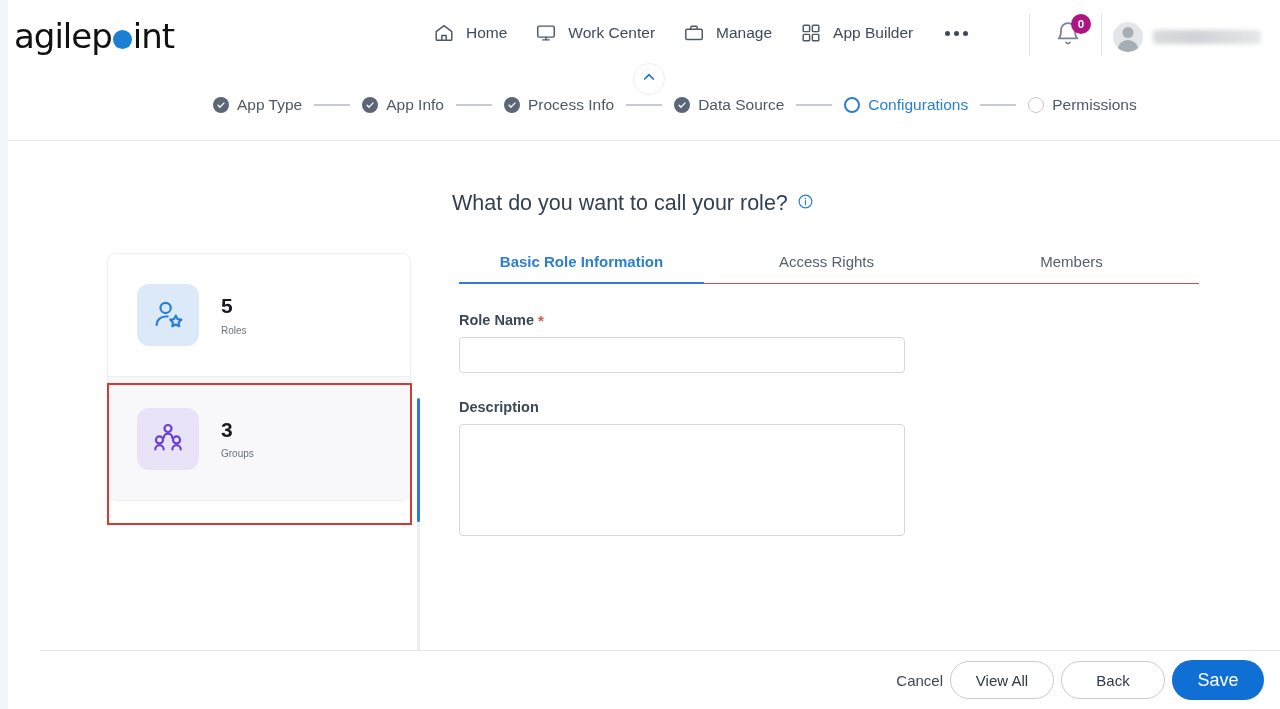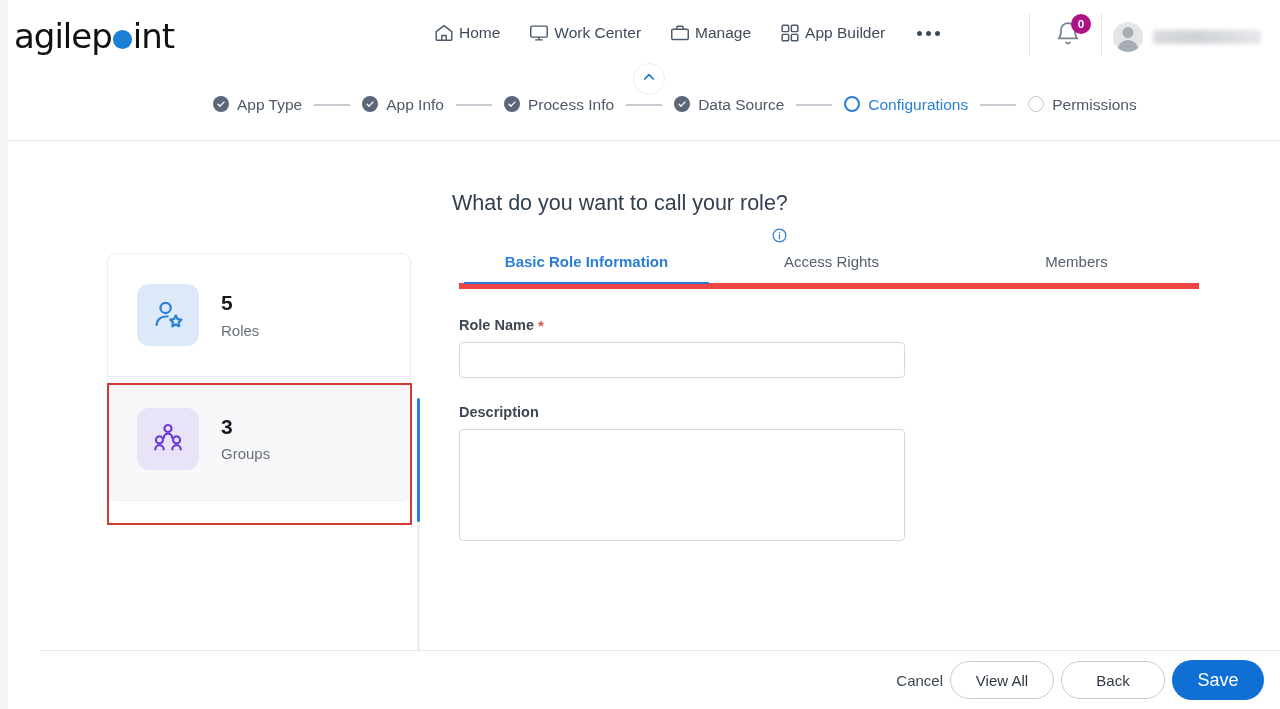--- a/index.html
+++ b/index.html
@@ -31,21 +31,21 @@
     display:inline-block; width:19px; height:19px; border-radius:50%;
     background:#1b7fd4; vertical-align:baseline; margin:0 1px;
     position:relative; top:1px;
   }
 
   .navitems {
     position:absolute; left:425px; top:22px;
     display:flex; align-items:center; gap:28px;
   }
   .navitem {
-    display:flex; align-items:center; gap:4px;
+    display:flex; align-items:center; gap:11px;
     color:#3e4a5c; font-size:15.5px; cursor:pointer;
   }
   .navitem svg { display:block; }
   .dots-icon { display:flex; gap:4px; align-items:center; padding:0 4px; cursor:pointer;}
   .dots-icon i { width:5px; height:5px; border-radius:50%; background:#3e4a5c; display:block;}
 
   .divider-v {
     position:absolute; top:14px; width:1px; height:42px; background:#e2e4e8;
   }
 
@@ -74,21 +74,21 @@
 
   
   .wizard {
     position:absolute; left:8px; top:70px; width:1272px; height:71px;
     background:#fff; border-bottom:1px solid #e5e7ea;
   }
   .steps {
     position:absolute; left:205px; top:26px;
     display:flex; align-items:center; gap:0;
   }
-  .step { display:flex; align-items:flex-start; gap:8px; font-size:15.5px; }
+  .step { display:flex; align-items:center; gap:8px; font-size:15.5px; }
   .step .lbl { color:#4d5869; white-space:nowrap;}
   .step.active .lbl { color:#2a7fd4; }
   .step.todo .lbl { color:#4d5869; }
   .step-line { width:36px; height:1.5px; background:#c6cad1; margin:0 12px; }
   .circ-done {
     width:16px;height:16px;border-radius:50%;background:#5b6679;
     display:flex;align-items:center;justify-content:center; flex:none;
   }
   .circ-open {
     width:16px;height:16px;border-radius:50%;border:2.2px solid #2a7fd4;
@@ -104,56 +104,56 @@
     display:flex;align-items:center;justify-content:center; cursor:pointer;
     z-index:5;
   }
 
   
   .main { position:absolute; left:8px; top:141px; width:1272px; height:509px; background:#fff;}
 
   .qtitle {
     position:absolute; left:444px; top:50px;
     font-size:21.5px; color:#33404f; font-weight:400;
-    display:flex; align-items:flex-end; gap:9px;flex-direction:column;
+    display:flex; align-items:flex-end; gap:9px;
   }
 
   
   .cards { position:absolute; left:99px; top:112px; width:305px;}
   .card {
     width:304px; height:124px; background:#fff;
     border:1px solid #eceef0; border-radius:9px;
     display:flex; align-items:center; padding-left:29px; gap:22px;
     position:relative; cursor:pointer;
   }
   .card.top { border-radius:9px 9px 0 0; box-shadow:0 1px 2px rgba(0,0,0,.04); }
   .card.sel { background:#f8f8fa; border-top:none; border-radius:0 0 9px 9px;}
   .cicon { width:62px;height:62px;border-radius:12px; display:flex;align-items:center;justify-content:center; flex:none;}
   .cicon.blue { background:#dbe9f9; }
   .cicon.purple { background:#e9e3f8; }
   .ctext .num { font-size:21px; font-weight:700; color:#16191d; line-height:1.15;}
-  .ctext .lab { font-size:15px; color:#66707d; margin-top:6px;}
+  .ctext .lab { font-size:10px; color:#66707d; margin-top:6px;}
 
   .redbox {
     position:absolute; left:107px; top:383px; width:305px; height:142px;
     border:2.5px solid #d23b34; pointer-events:none; z-index:6;
   }
 
   .scrolltrack {
     position:absolute; left:409px; top:257px; width:2.5px; height:345px;
     background:#eceef0; border-radius:2px;
   }
   .scrollthumb {
     position:absolute; left:409px; top:257px; width:3px; height:124px;
     background:#2a7fd4; border-radius:2px; cursor:pointer;
   }
 
   
   .formcol { position:absolute; left:451px; top:112px; width:740px;}
-  .tabs { display:flex; border-bottom:6px solid #ef4444;justify-content:flex-end; }
+  .tabs { display:flex; border-bottom:1px solid #ef4444; }
   .tab {
     font-size:15px; color:#55606e; padding:0 0 13px 0; cursor:pointer;
     text-align:center; position:relative;
   }
   .tab.t1 { width:245px; color:#2a7fd4; font-weight:700;}
   .tab.t1::after{ content:""; position:absolute; left:0; bottom:-1px; width:245px; height:2.5px; background:#2a7fd4;}
   .tab.t2 { width:245px; }
   .tab.t3 { width:245px; }
 
   .field-label {

